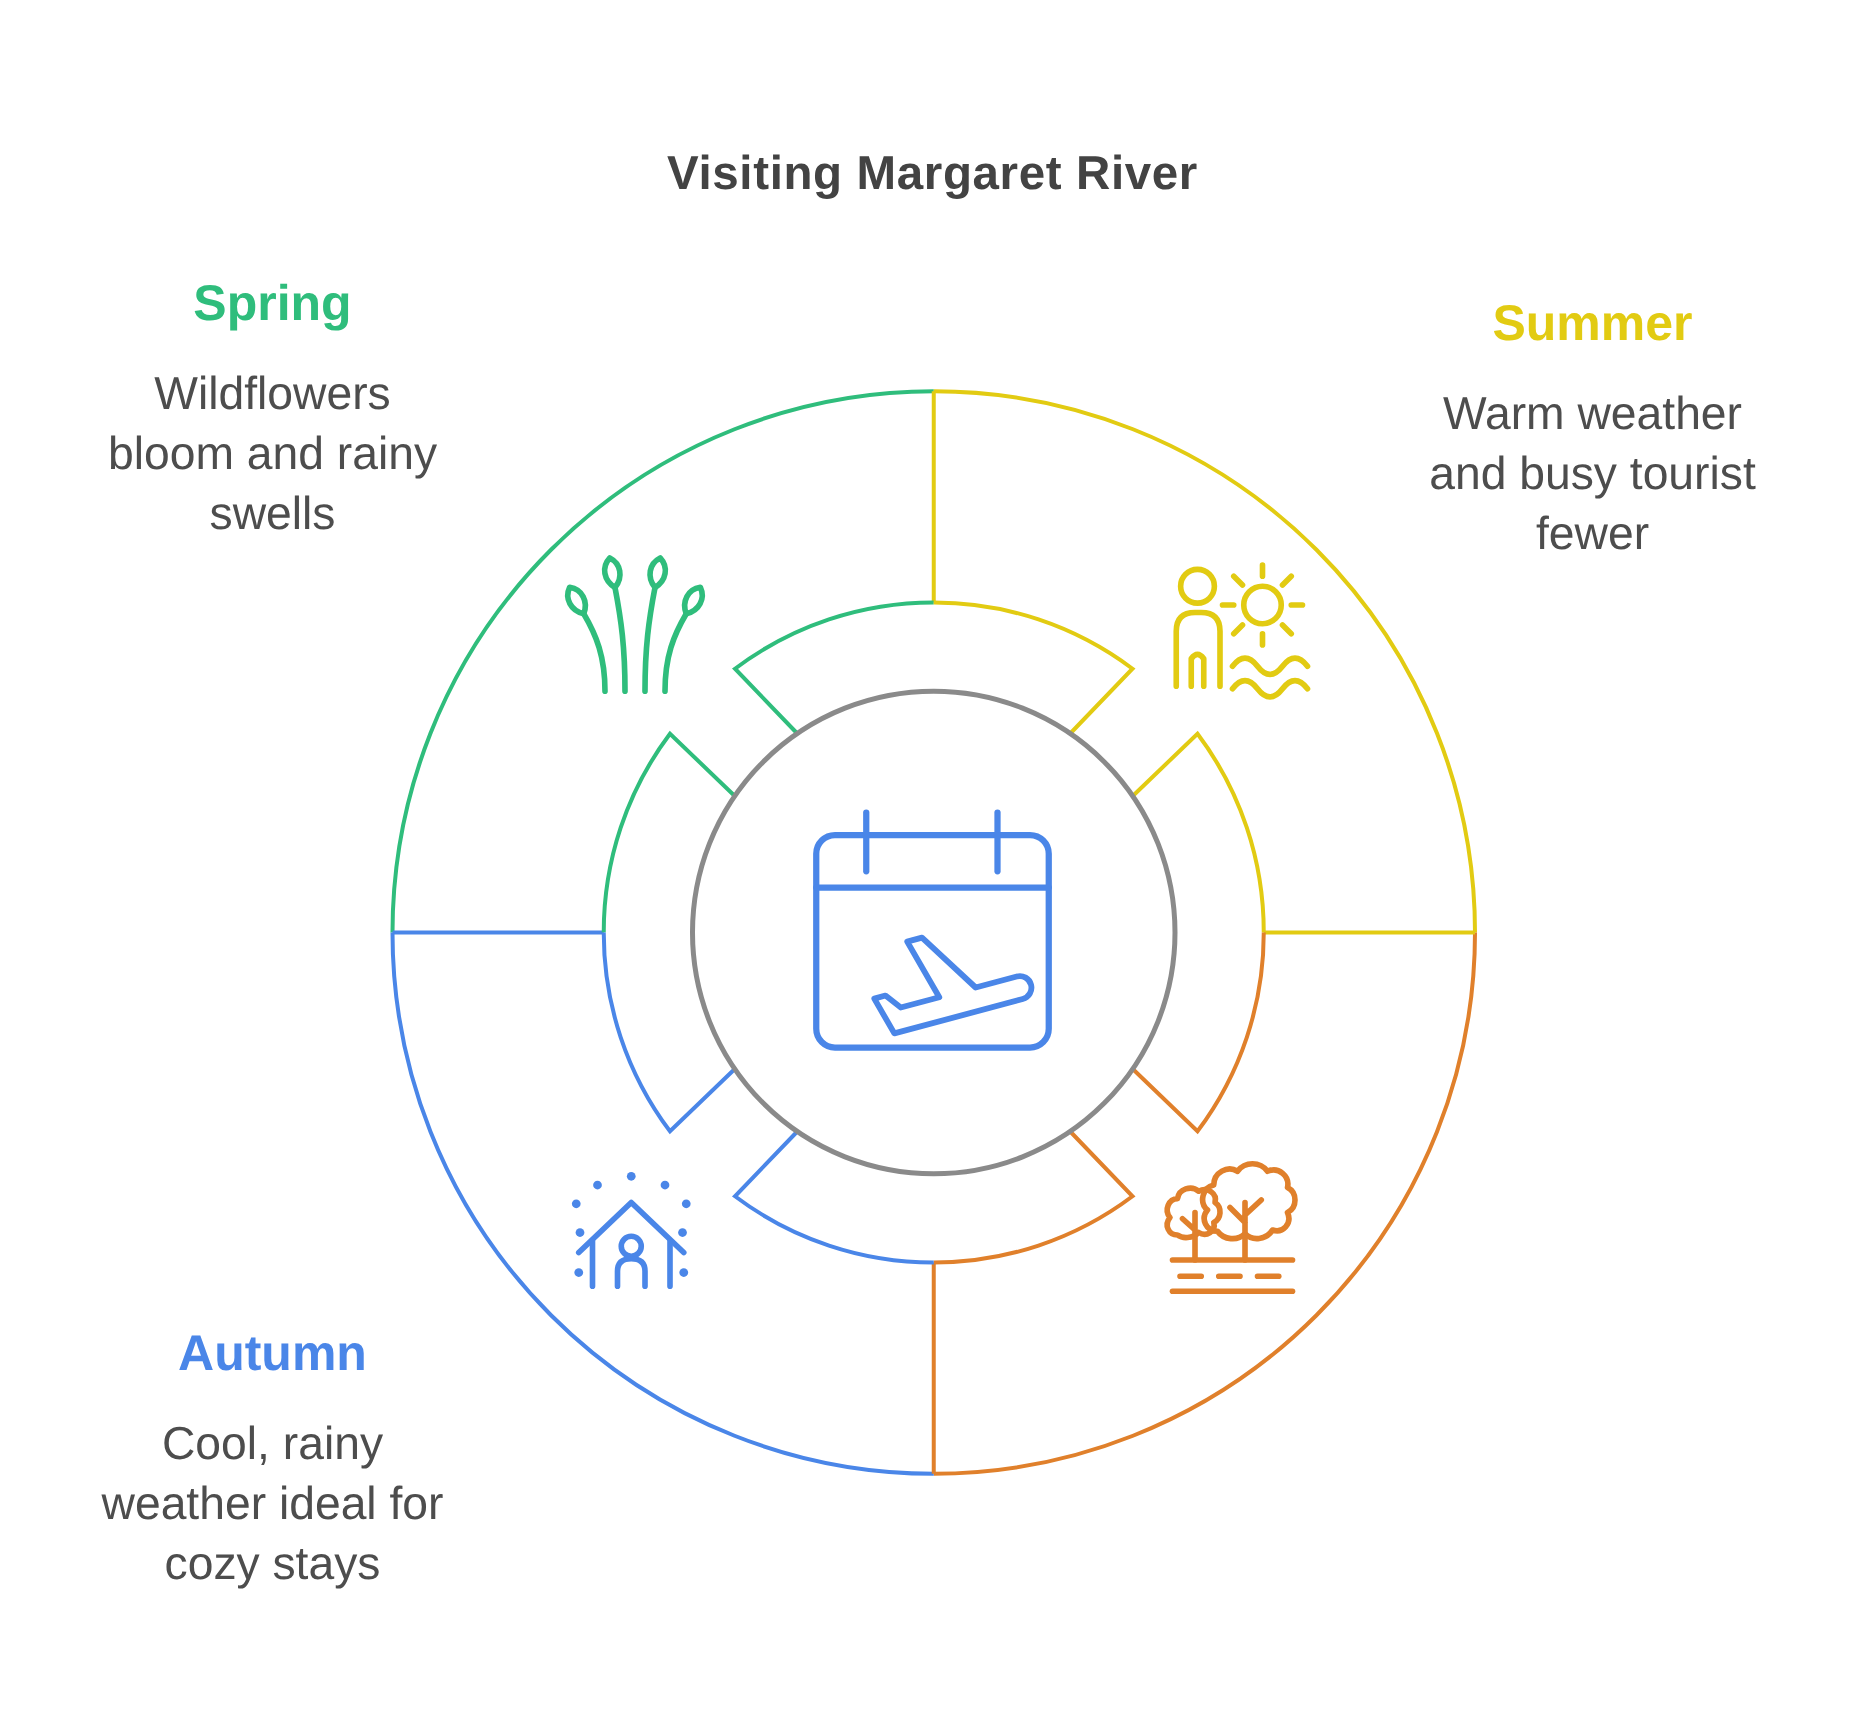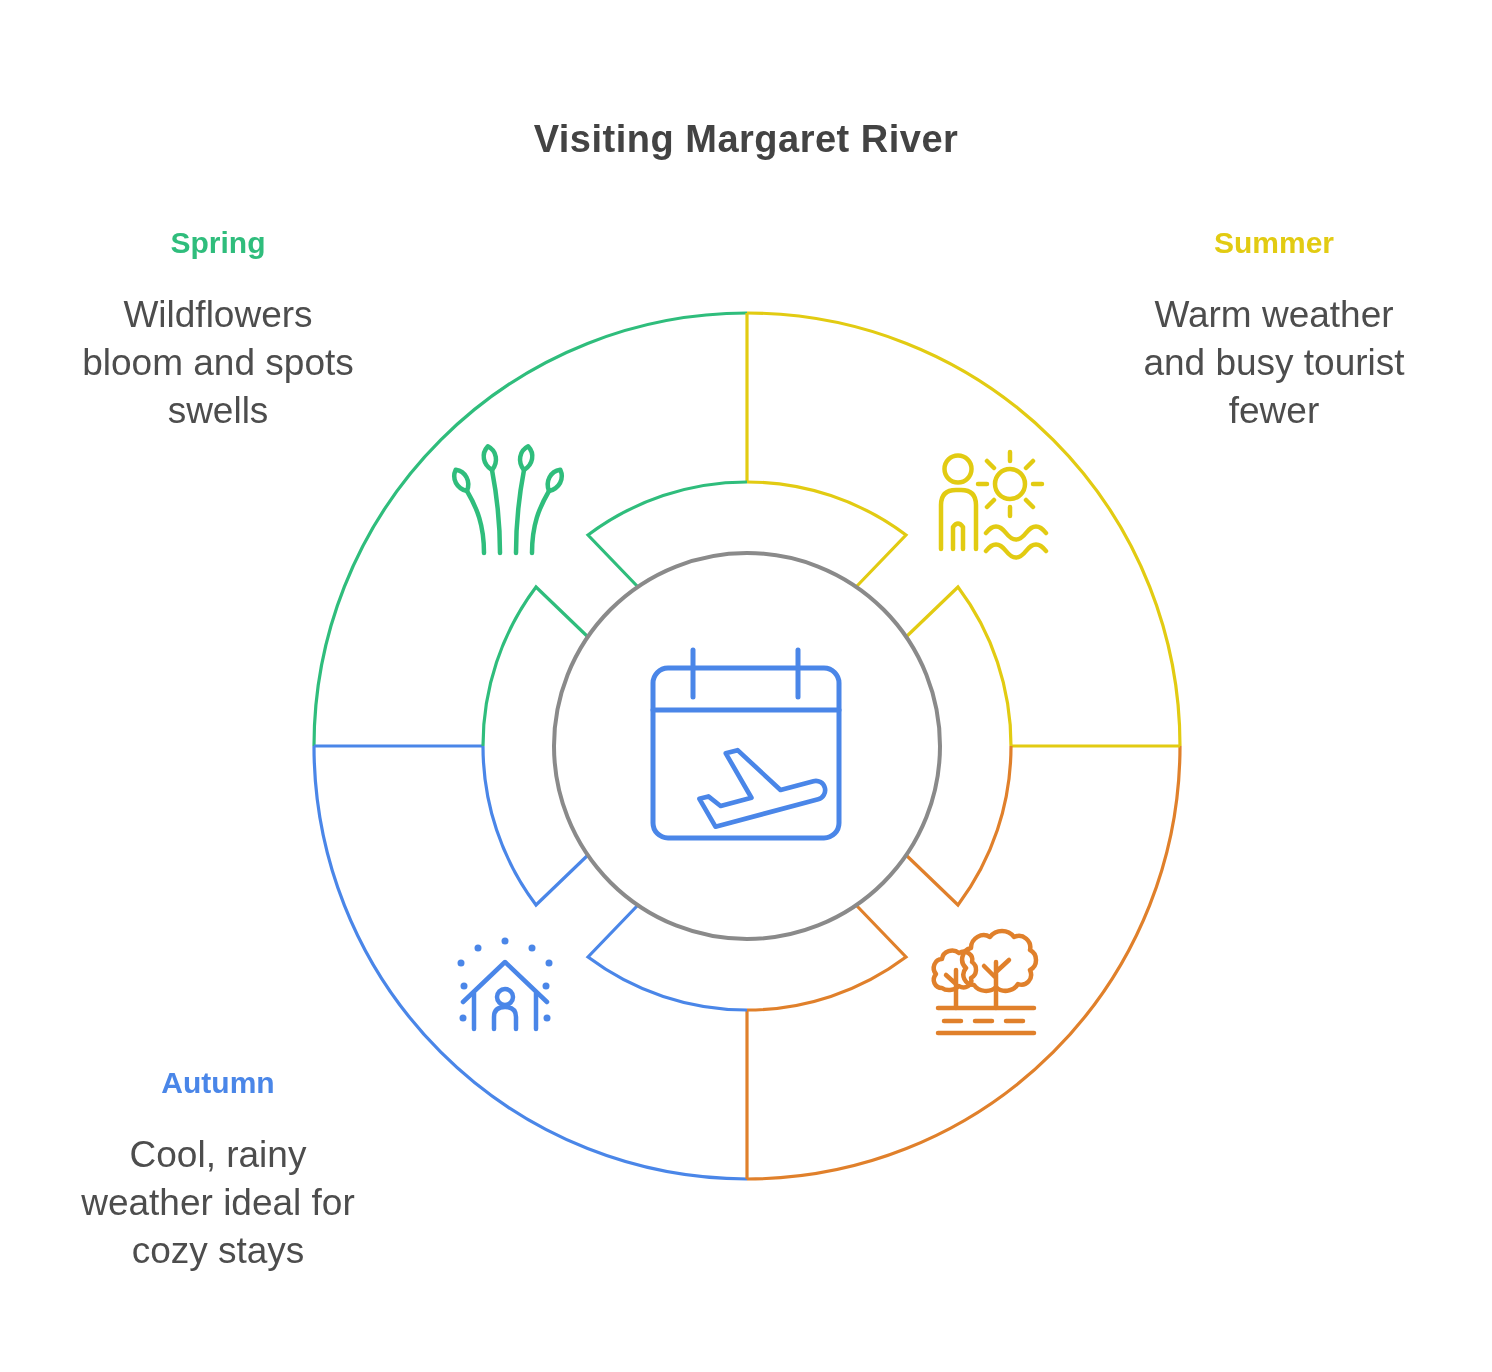--- a/index.html
+++ b/index.html
@@ -3,41 +3,41 @@
 <meta charset="utf-8">
 <style>
   html,body{margin:0;padding:0;background:#ffffff;}
   body{width:1492px;height:1372px;position:relative;overflow:hidden;
        font-family:"Liberation Sans", sans-serif;}
   .stage{position:absolute;inset:0;}
   svg{position:absolute;left:0;top:0;}
   .page-title{position:absolute;top:118px;left:0;width:1492px;text-align:center;
       font-size:38px;font-weight:bold;color:#434343;letter-spacing:0.5px;}
   .season{position:absolute;text-align:center;}
-  .season h2{margin:0 0 24px 0;font-size:30px;line-height:48px;font-weight:bold;}
+  .season h2{margin:0 0 24px 0;font-size:40px;line-height:48px;font-weight:bold;}
   .season p{margin:0;font-size:37px;line-height:48px;color:#4d4d4d;}
   .season-spring{left:78px;top:219px;width:280px;}
   .season-spring h2{color:#2FBD7C;}
   .season-summer{left:1124px;top:219px;width:300px;}
-  .season-summer h2{color:#E2CB12;}
+  .season-summer h2{color:#E2CB12;margin-top:16px;}
   .season-winter{left:63px;top:1059px;width:310px;}
   .season-winter h2{color:#4A86E8;}
   .season-autumn{left:1104px;top:1059px;width:340px;}
   .season-autumn h2{color:#E0802B;}
 </style>
 </head>
 <body>
 
 <div class="stage">
 
   <div class="page-title">Visiting Margaret River</div>
 
   <div class="season season-spring">
     <h2>Spring</h2>
-    <p>Wildflowers bloom and spots swells</p>
+    <p>Wildflowers bloom and rainy swells</p>
   </div>
 
   <div class="season season-summer">
     <h2>Summer</h2>
     <p>Warm weather and busy tourist fewer</p>
   </div>
 
   <div class="season season-winter">
     <h2>Autumn</h2>
     <p>Cool, rainy weather ideal for cozy stays</p>

